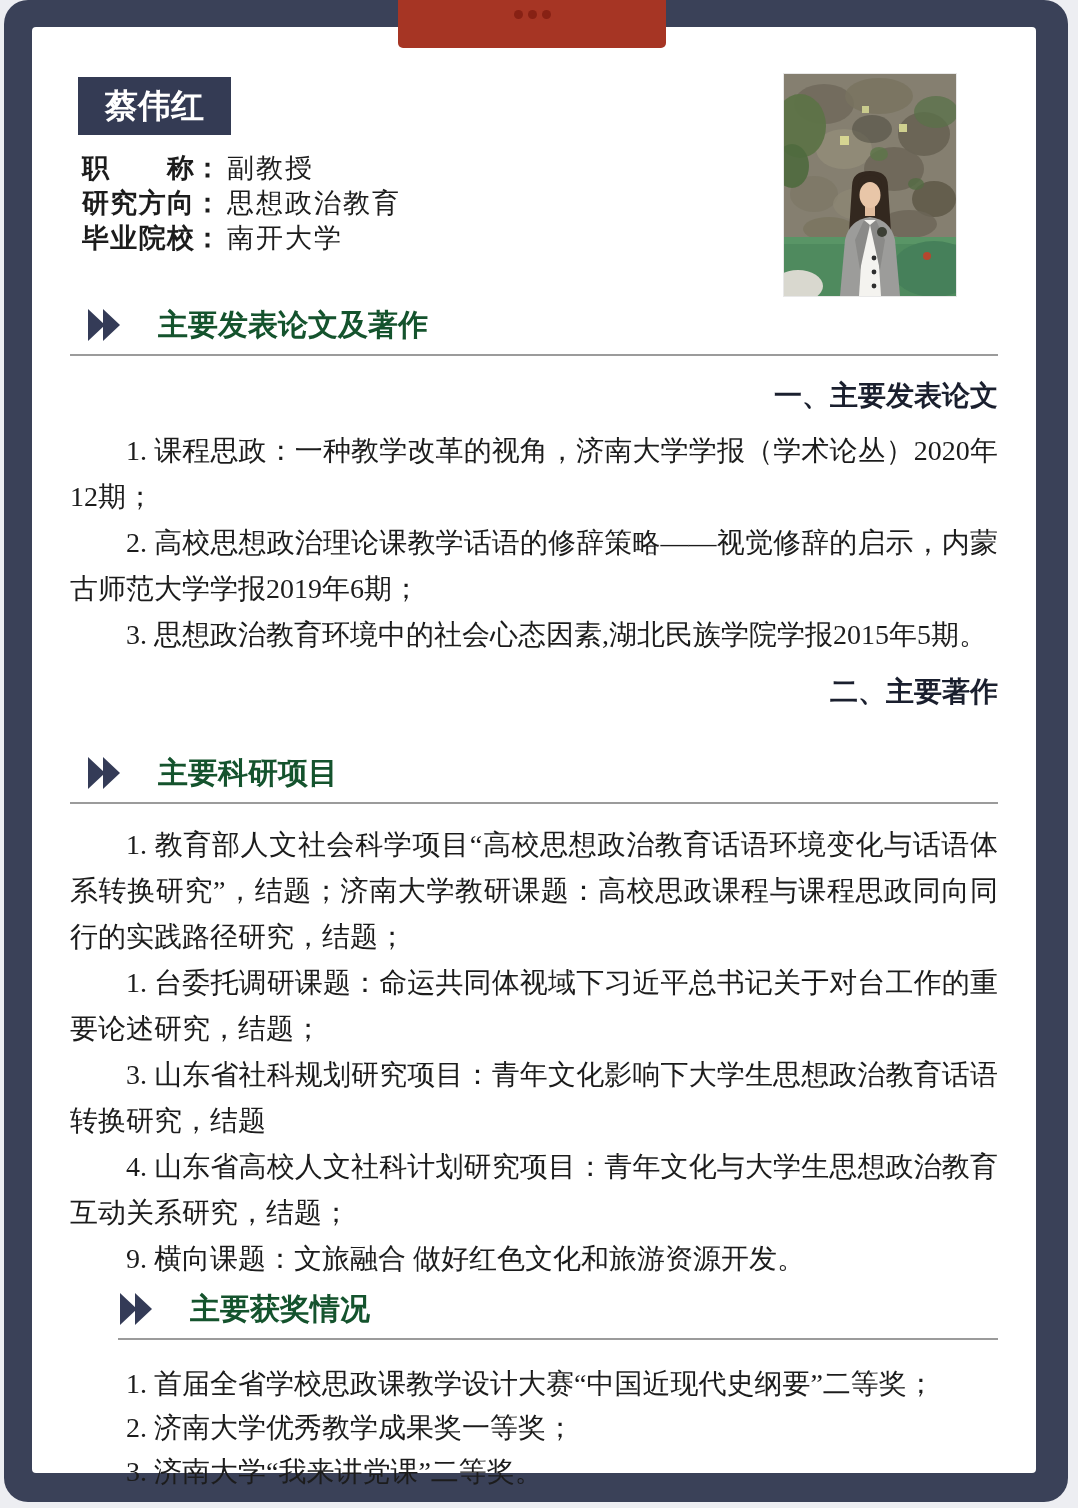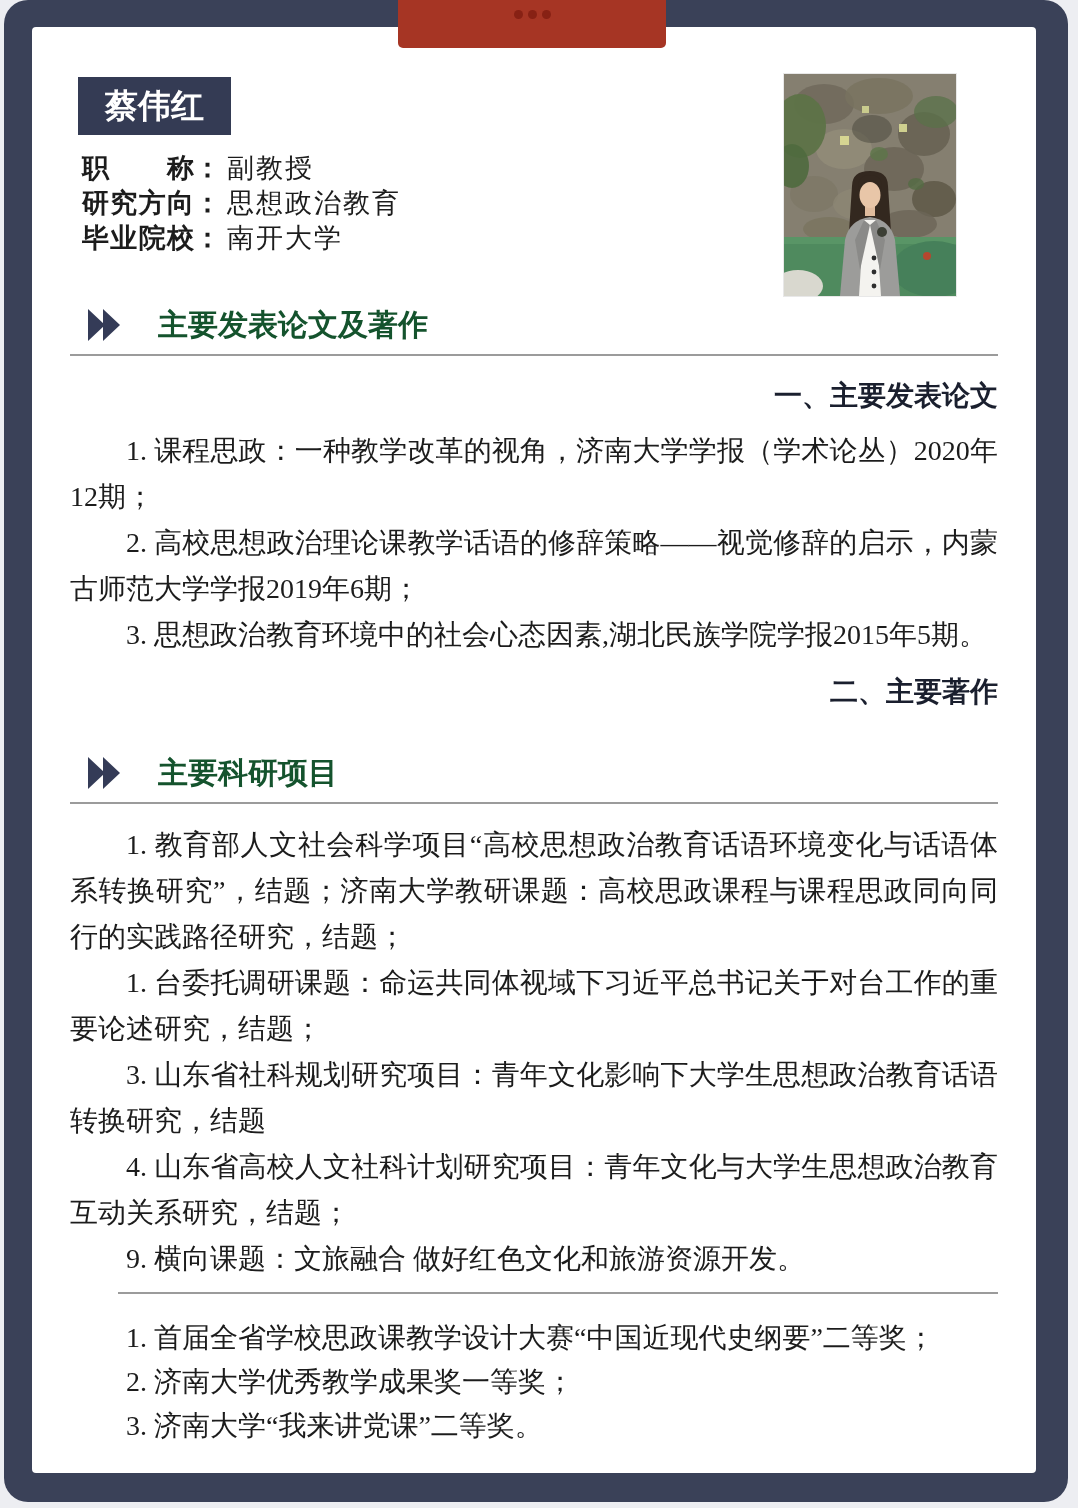--- a/index.html
+++ b/index.html
@@ -135,20 +135,29 @@
 
       <div class="mt-list2">
         <p class="para">1.  教育部人文社会科学项目“高校思想政治教育话语环境变化与话语体系转换研究”，结题；济南大学教研课题：高校思政课程与课程思政同向同行的实践路径研究，结题；</p>
         <p class="para">1. 台委托调研课题：命运共同体视域下习近平总书记关于对台工作的重要论述研究，结题；</p>
         <p class="para">3.  山东省社科规划研究项目：青年文化影响下大学生思想政治教育话语转换研究，结题</p>
         <p class="para">4. 山东省高校人文社科计划研究项目：青年文化与大学生思想政治教育互动关系研究，结题；</p>
         <p class="para">9. 横向课题：文旅融合  做好红色文化和旅游资源开发。</p>
       </div>
 
       
+      <div class="sec-head mt-sec3">
+        <span class="chev">
+          <svg width="40" height="32" viewBox="0 0 40 32">
+              <polygon points="0,0 17,16 0,32" fill="#343b57"></polygon>
+              <polygon points="15,0 32,16 15,32" fill="#343b57"></polygon>
+            </svg>
+        </span>
+        <span>主要获奖情况</span>
+      </div>
       <div class="divider mt-div3"></div>
 
       <div class="mt-awards">
         <p class="award">1.  首届全省学校思政课教学设计大赛“中国近现代史纲要”二等奖；</p>
         <p class="award">2.  济南大学优秀教学成果奖一等奖；</p>
         <p class="award">3.  济南大学“我来讲党课”二等奖。</p>
       </div>
 
       
       <div class="photo">

